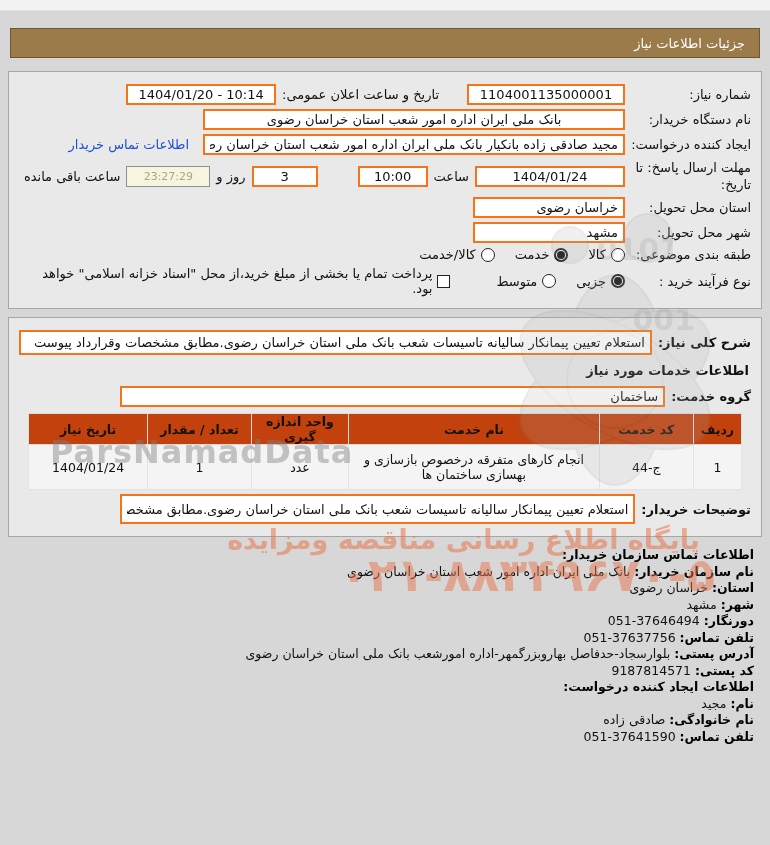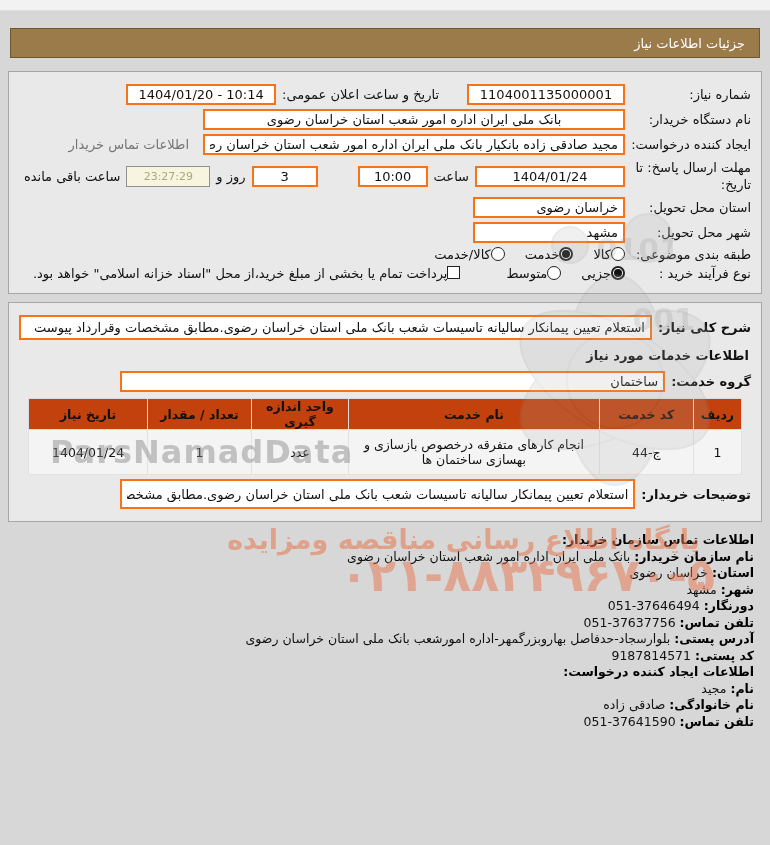--- a/index.html
+++ b/index.html
@@ -22,32 +22,32 @@
   }
   .row{display:flex;align-items:center;gap:6px;margin:4px 0;font-size:13px;}
   .lbl1{width:120px;flex-shrink:0;}
   .blbl{font-weight:bold;flex-shrink:0;}
   .inp{
     background:#fff;border:2px solid #f97316;height:21px;box-sizing:border-box;
     font-family:"DejaVu Sans",sans-serif;font-size:13px;padding:0 5px;color:#111;
   }
   .inp.center{direction:ltr;text-align:center;}
   .inp.rtl{direction:rtl;text-align:right;}
-  .link{color:#737373;font-size:13px;cursor:pointer;white-space:nowrap;}
+  .link{color:#1d4ed8;font-size:13px;cursor:pointer;white-space:nowrap;}
   .countdown{
     width:84px;height:21px;line-height:19px;box-sizing:border-box;
     background:#f7f4df;border:1px solid #909090;color:#a8aa7b;
     text-align:center;direction:ltr;font-size:11px;flex-shrink:0;
   }
   .radio{width:14px;height:14px;border:1px solid #222;border-radius:50%;
     background:#fff;display:inline-block;position:relative;flex-shrink:0;box-sizing:border-box;}
   .radio.sel{border-width:2px;}
   .radio.sel::after{content:"";position:absolute;inset:1px;background:#111;border-radius:50%;}
   .cbox{width:13px;height:13px;border:1px solid #222;background:#fff;display:inline-block;flex-shrink:0;box-sizing:border-box;}
-  .opt{display:flex;align-items:flex-start;}
+  .opt{display:flex;align-items:center;gap:5px;}
   .gap18{margin-right:14px;}
   .heading{font-weight:bold;font-size:13px;margin:8px 2px;}
   table.svc{border-collapse:collapse;width:714px;margin:6px auto 4px auto;background:#f3f3f3;}
   table.svc th{
     background:#c2410c;font-weight:bold;font-size:12.5px;height:26px;
     border:1px solid #dcdcdc;padding:0 4px;
   }
   table.svc td{
     font-size:12.5px;text-align:center;height:44px;border:1px solid #e2e2e2;padding:0 6px;background:#f4f4f4;
   }

